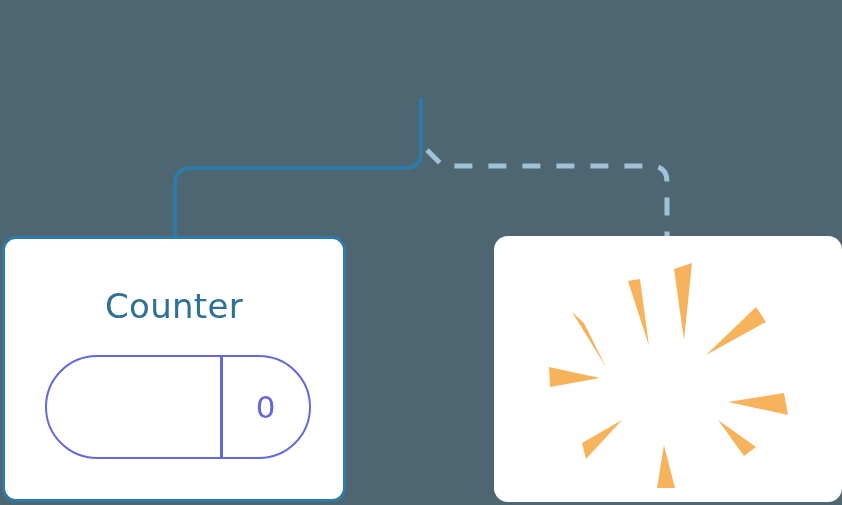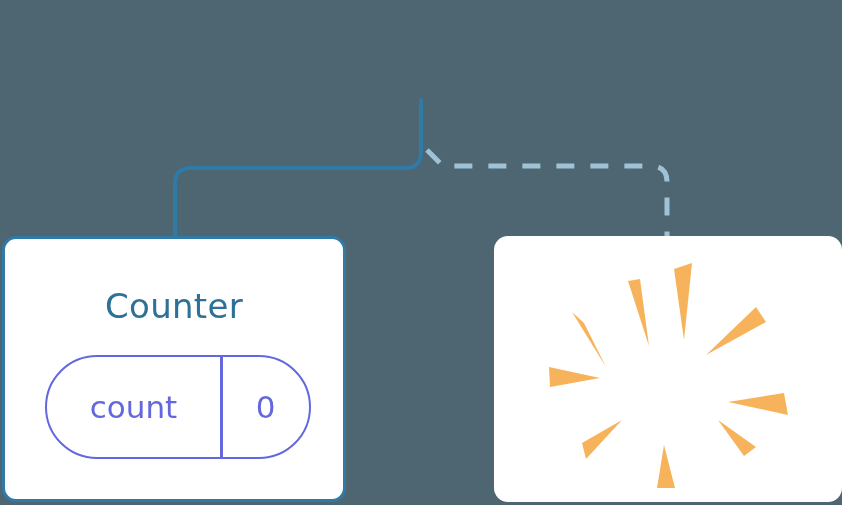--- a/index.html
+++ b/index.html
@@ -131,21 +131,20 @@
 
   <svg id="edges" viewBox="0 0 842 505" xmlns="http://www.w3.org/2000/svg">
     <path d="M421,100 L421,152 Q421,168 405,168 L191,168 Q175,168 175,184 L175,238" fill="none" stroke="#2f7aa6" stroke-width="4" stroke-linecap="round"></path>
     <path d="M427,150 L443,166 L651,166 Q667,166 667,182 L667,238" fill="none" stroke="#9fc2d6" stroke-width="5" stroke-linecap="butt" stroke-dasharray="18 16"></path>
   </svg>
 
 
   <div id="counter-node" class="node bordered" style="border-color: rgb(47, 122, 166);">
     <div id="counter-title" style="color: rgb(46, 113, 151);">Counter</div>
     <div id="counter-pill" style="border-color: rgb(99, 104, 222);">
-      <div id="pill-key" style="color: rgb(99, 104, 222);">count</div>
       <div id="pill-divider" style="background: rgb(99, 104, 222);"></div>
       <div id="pill-value" style="color: rgb(99, 104, 222);">0</div>
     </div>
   </div>
 
   <div id="sparkle-node" class="node">
     <svg id="sparkle-svg" viewBox="0 0 348 266" xmlns="http://www.w3.org/2000/svg">
         <polygon points="180,33 198,27 190,104" fill="#f7b35c"></polygon>
         <polygon points="134,45 146,43 155,110" fill="#f7b35c"></polygon>
         <polygon points="262,71 272,86 212,119" fill="#f7b35c"></polygon>

